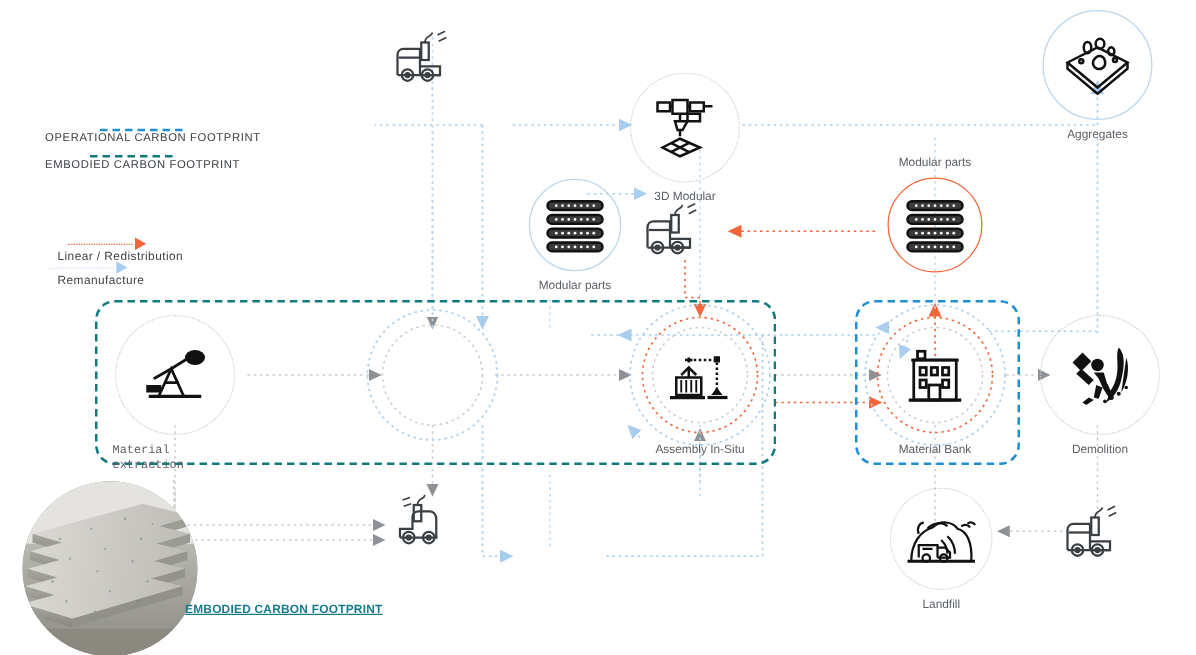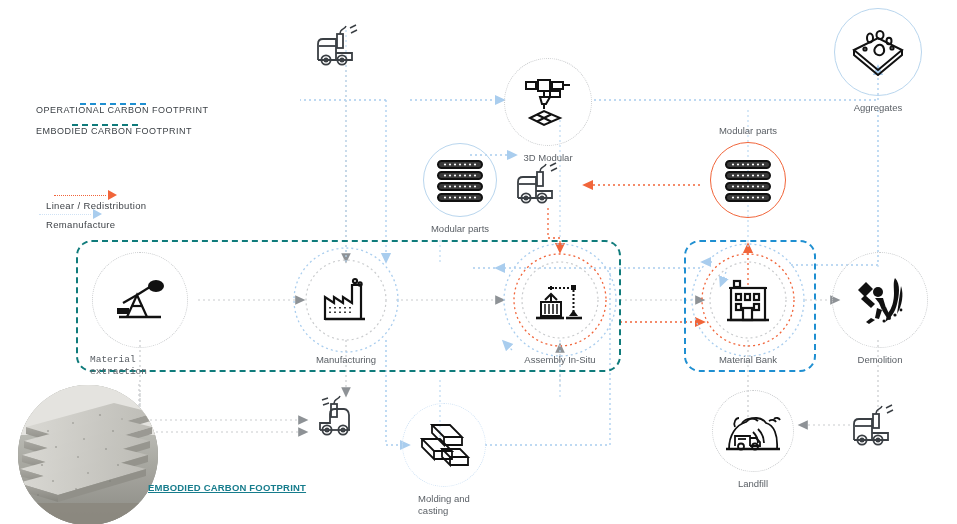--- a/index.html
+++ b/index.html
@@ -294,40 +294,20 @@
           <ellipse cx="43" cy="9" rx="8" ry="6" fill="#111" stroke="none"></ellipse>
           <path d="M24 18 L10 26"></path>
           <rect x="4" y="31" width="12" height="6" fill="#111" stroke="none"></rect>
           <path d="M19 29 H30"></path>
         </svg>
       </span>
     </div>
     <div class="node-label">Material  extraction</div>
   </div>
 
-  <div class="node" style="left:296px; top:252px; width:100px;">
-    <div class="node-circle" style="width:96px; height:96px;">
-      <span class="icon-holder">
-        <svg width="52" height="46" viewBox="0 0 52 46" fill="none" stroke="#111" stroke-width="2.2">
-          <path d="M5 42 V20 L14 26 V20 L23 26 V20 L32 26 V8 H41 V42 Z"></path>
-          <path d="M5 42 H45" stroke-width="2.6"></path>
-          <circle cx="35" cy="4" r="2"></circle>
-          <circle cx="40" cy="7" r="1.6"></circle>
-          <g stroke-width="1.6" stroke-dasharray="1.5 3">
-            <path d="M10 30 V38"></path>
-              <path d="M15 30 V38"></path>
-              <path d="M20 30 V38"></path>
-            <path d="M25 30 V38"></path>
-              <path d="M30 30 V38"></path>
-          </g>
-        </svg>
-      </span>
-    </div>
-    <div class="node-label">Manufacturing</div>
-  </div>
 
   <div class="node" style="left:510px; top:252px; width:100px;">
     <div class="node-circle" style="width:96px; height:96px;">
       <span class="icon-holder">
         <svg width="56" height="48" viewBox="0 0 56 48" fill="none" stroke="#111" stroke-width="2">
           <path d="M4 42 H32" stroke-width="2.6"></path>
           <rect x="9" y="26" width="20" height="14"></rect>
           <g stroke-width="1.5">
             <path d="M13 28 V38"></path>
               <path d="M17 28 V38"></path>
@@ -522,39 +502,20 @@
           <ellipse cx="39" cy="13" rx="2.5" ry="3.2"></ellipse>
           <path d="M25 20 c3 -5 8 -4 9 1 c1 5 -4 8 -8 5 c-2 -2 -2 -4 -1 -6z"></path>
           <circle cx="15" cy="21" r="1.6"></circle>
           <circle cx="42" cy="20" r="1.6"></circle>
         </svg>
       </span>
     </div>
     <div class="node-label">Aggregates</div>
   </div>
 
-  <div class="node" style="left:401px; top:403px; width:86px;">
-    <div class="node-circle ring-dotted" style="width:84px; height:84px; border-color:#cfe2f5;">
-      <span class="icon-holder">
-        <svg width="56" height="52" viewBox="0 0 56 52" fill="none" stroke="#111" stroke-width="1.8">
-          <path d="M16 6 L34 6 L46 18 L28 18 Z"></path>
-          <path d="M28 18 L28 26 L16 14 L16 6"></path>
-          <path d="M46 18 L46 26 L28 26"></path>
-          <path d="M6 20 L24 20 L36 32 L18 32 Z"></path>
-          <path d="M18 32 L18 40 L6 28 L6 20"></path>
-          <path d="M36 32 L36 40 L18 40"></path>
-          <path d="M26 30 L44 30 L52 38 L34 38 Z"></path>
-          <path d="M34 38 L34 46 L26 38 L26 30"></path>
-          <path d="M52 38 L52 46 L34 46"></path>
-        </svg>
-      </span>
-    </div>
-    <div class="node-label">Molding and
-casting</div>
-  </div>
 
   <div class="node" style="left:710px; top:390px; width:86px;">
     <div class="node-circle ring-dotted" style="width:82px; height:82px;">
       <span class="icon-holder">
         <svg width="62" height="52" viewBox="0 0 62 52" fill="none" stroke="#111" stroke-width="1.8">
           <path d="M4 44 H58" stroke-width="2.4"></path>
           <path d="M7 44 C7 30 14 20 24 17 C30 11 40 12 44 18 C52 20 56 30 55 44"></path>
           <path d="M20 18 C24 13 32 12 36 16"></path>
           <path d="M13 22 C11 17 14 13 17 13"></path>
           <path d="M47 16 c3 -2 6 -1 7 1"></path>

